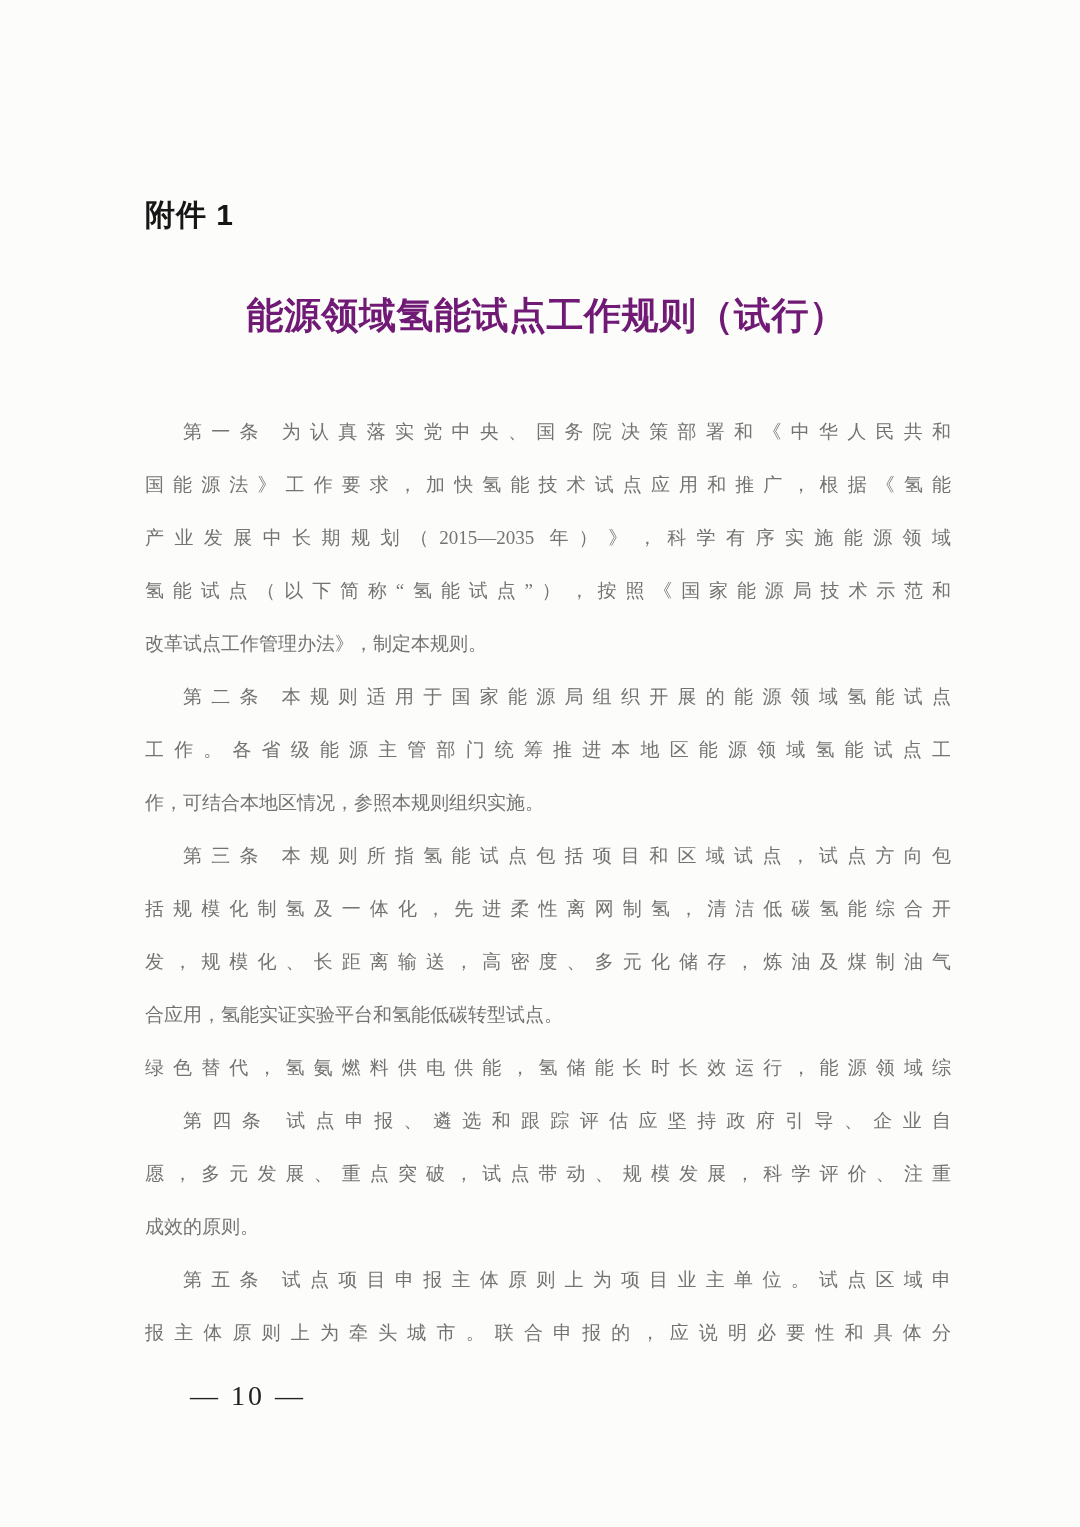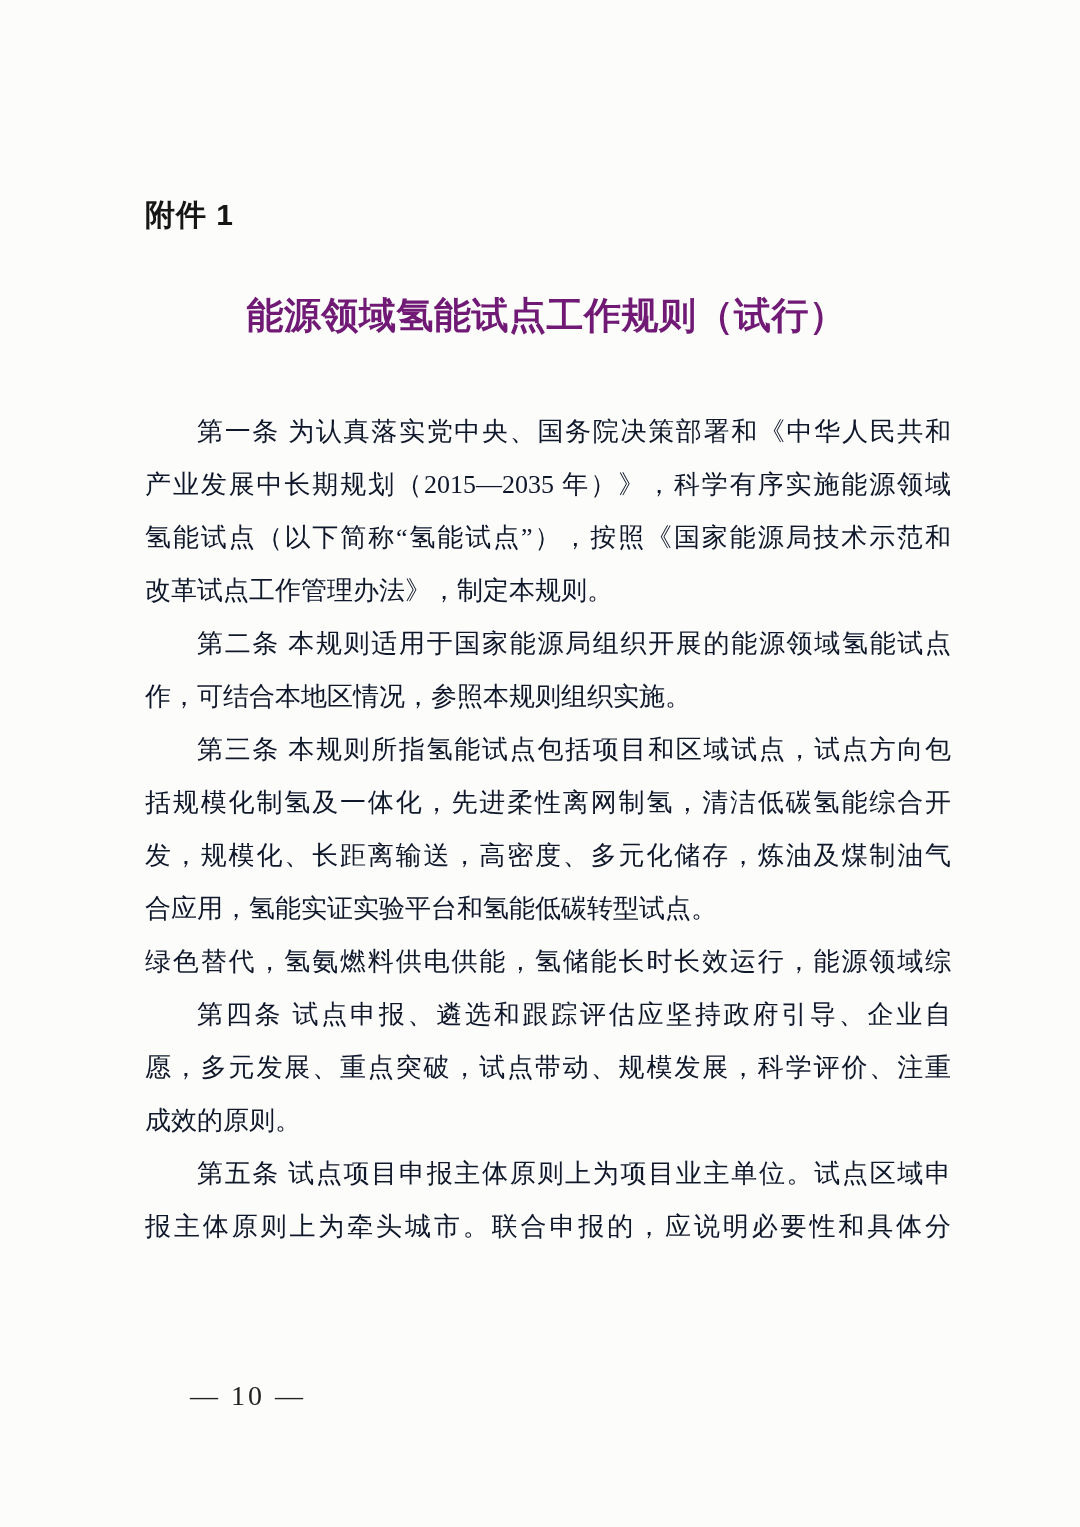--- a/index.html
+++ b/index.html
@@ -45,22 +45,22 @@
   }
   .body-block {
     position: absolute;
     left: 145px;
     top: 405px;
     width: 806px;
   }
   .line {
     height: 53px;
     line-height: 53px;
-    font-size: 26px;
-    color: #0f172a;
+    font-size: 19px;
+    color: #737373;
     text-align: justify;
     white-space: nowrap;
   }
   .line.just {
     text-align-last: justify;
     white-space: normal;
   }
   .line.first {
     text-indent: 2em;
   }
@@ -81,25 +81,27 @@
 
 <div class="page">
 
   <div class="attachment">附件 1</div>
 
   <h1 class="title">能源领域氢能试点工作规则（试行）</h1>
 
   <div class="body-block">
 
     <div class="line first just">第一条 为认真落实党中央、国务院决策部署和《中华人民共和</div>
+    <div class="line just">国能源法》工作要求，加快氢能技术试点应用和推广，根据《氢能</div>
     <div class="line just">产业发展中长期规划（2015—2035 年）》，科学有序实施能源领域</div>
     <div class="line just">氢能试点（以下简称“氢能试点”），按照《国家能源局技术示范和</div>
     <div class="line">改革试点工作管理办法》，制定本规则。</div>
 
     <div class="line first just">第二条 本规则适用于国家能源局组织开展的能源领域氢能试点</div>
+    <div class="line just">工作。各省级能源主管部门统筹推进本地区能源领域氢能试点工</div>
     <div class="line">作，可结合本地区情况，参照本规则组织实施。</div>
 
     <div class="line first just">第三条 本规则所指氢能试点包括项目和区域试点，试点方向包</div>
     <div class="line just">括规模化制氢及一体化，先进柔性离网制氢，清洁低碳氢能综合开</div>
     <div class="line just">发，规模化、长距离输送，高密度、多元化储存，炼油及煤制油气</div>
     <div class="line">合应用，氢能实证实验平台和氢能低碳转型试点。</div>
     <div class="line just">绿色替代，氢氨燃料供电供能，氢储能长时长效运行，能源领域综</div>
 
     <div class="line first just">第四条 试点申报、遴选和跟踪评估应坚持政府引导、企业自</div>
     <div class="line just">愿，多元发展、重点突破，试点带动、规模发展，科学评价、注重</div>

